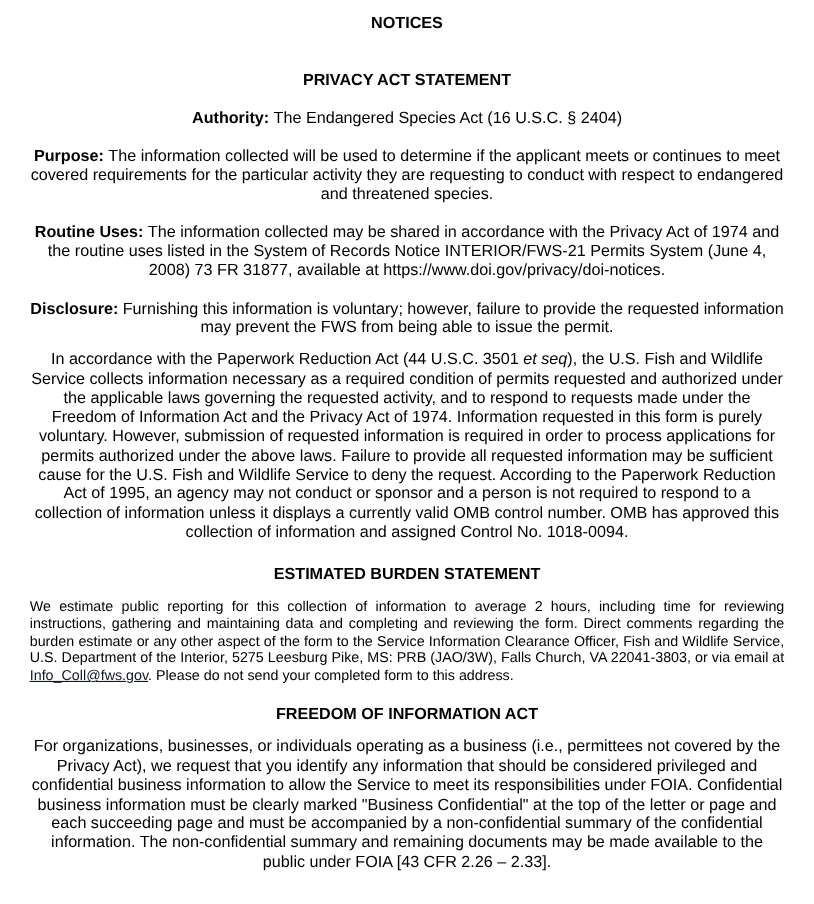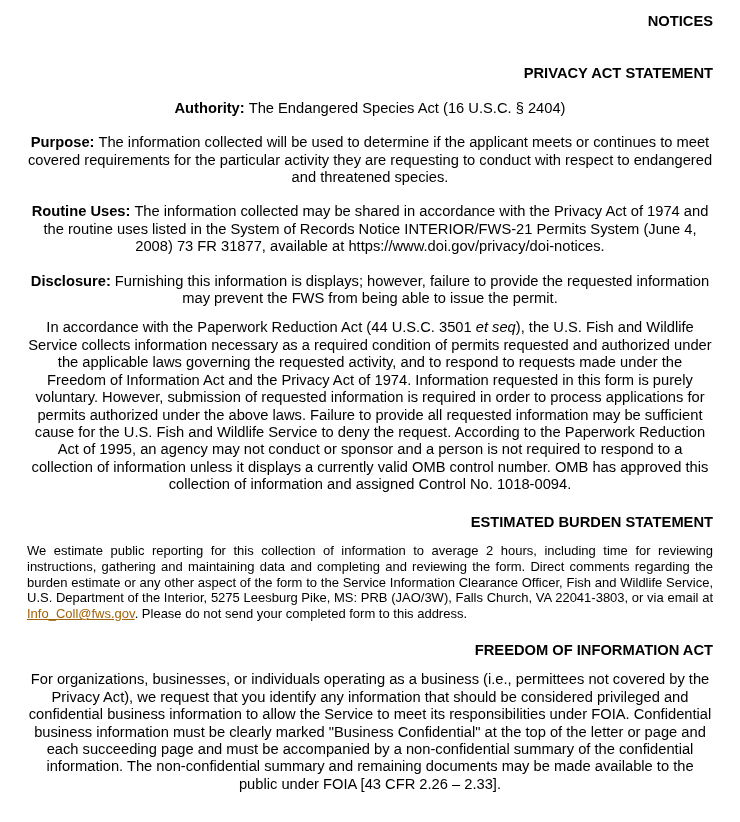--- a/index.html
+++ b/index.html
@@ -8,21 +8,21 @@
     height: 822px;
     background: #ffffff;
     font-family: "Liberation Sans", sans-serif;
     color: #000000;
     overflow: hidden;
   }
   .doc {
     padding: 13px 27px 0 27px;
   }
   .heading {
-    text-align: right;
+    text-align: center;
     font-weight: bold;
     font-size: 14.7px;
     line-height: 17.4px;
   }
   .doc-title { margin-bottom: 0; }
   .section-heading { margin-top: 35px; }
   .section-heading.tight { margin-top: 20px; }
   .para {
     font-size: 14.7px;
     line-height: 17.4px;
@@ -34,40 +34,40 @@
     font-weight: bold;
     margin-right: 4px;
   }
   .i { font-style: italic; }
   .small {
     font-size: 13px;
     line-height: 15.8px;
     text-align: justify;
   }
   a.link {
-    color: #a16207;
+    color: #0f172a;
     cursor: pointer;
   }
 </style>
 </head>
 <body>
 
 <div class="doc">
 
   <div class="heading doc-title">NOTICES</div>
 
   <div class="heading section-heading">PRIVACY ACT STATEMENT</div>
 
   <p class="para"><span class="lbl">Authority:</span><span>The Endangered Species Act (16 U.S.C. § 2404)</span></p>
 
   <p class="para"><span class="lbl">Purpose:</span><span>The information collected will be used to determine if the applicant meets or continues to meet covered requirements for the particular activity they are requesting to conduct with respect to endangered and threatened species.</span></p>
 
   <p class="para"><span class="lbl">Routine Uses:</span><span>The information collected may be shared in accordance with the Privacy Act of 1974 and the routine uses listed in the System of Records Notice INTERIOR/FWS-21 Permits System (June 4, 2008) 73 FR 31877, available at https://www.doi.gov/privacy/doi-notices.</span></p>
 
-  <p class="para"><span class="lbl">Disclosure:</span><span>Furnishing this information is displays; however, failure to provide the requested information may prevent the FWS from being able to issue the permit.</span></p>
+  <p class="para"><span class="lbl">Disclosure:</span><span>Furnishing this information is voluntary; however, failure to provide the requested information may prevent the FWS from being able to issue the permit.</span></p>
 
 
   <p class="para body-after-heading"><span>In accordance with the Paperwork Reduction Act (44 U.S.C. 3501 </span><span class="i">et seq</span><span>), the U.S. Fish and Wildlife Service collects information necessary as a required condition of permits requested and authorized under the applicable laws governing the requested activity, and to respond to requests made under the Freedom of Information Act and the Privacy Act of 1974.  Information requested in this form is purely voluntary.  However, submission of requested information is required in order to process applications for permits authorized under the above laws.  Failure to provide all requested information may be sufficient cause for the U.S. Fish and Wildlife Service to deny the request.  According to the Paperwork Reduction Act of 1995, an agency may not conduct or sponsor and a person is not required to respond to a collection of information unless it displays a currently valid OMB control number.  OMB has approved this collection of information and assigned Control No. 1018-0094.</span></p>
 
   <div class="heading section-heading tight">ESTIMATED BURDEN STATEMENT</div>
 
   <p class="para small body-after-heading"><span>We estimate public reporting for this collection of information to average 2 hours, including time for reviewing instructions, gathering and maintaining data and completing and reviewing the form.  Direct comments regarding the burden estimate or any other aspect of the form to the Service Information Clearance Officer, Fish and Wildlife Service, U.S. Department of the Interior, 5275 Leesburg Pike, MS: PRB (JAO/3W), Falls Church, VA 22041-3803, or via email at </span><a class="link" href="#">Info_Coll@fws.gov</a><span>.  Please do not send your completed form to this address.</span></p>
 
   <div class="heading section-heading tight">FREEDOM OF INFORMATION ACT</div>
 

